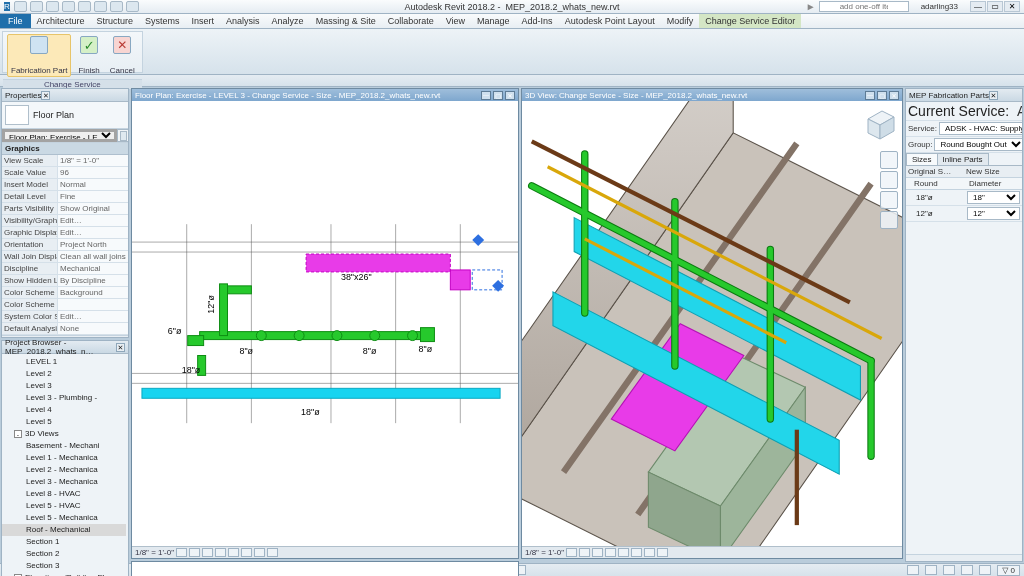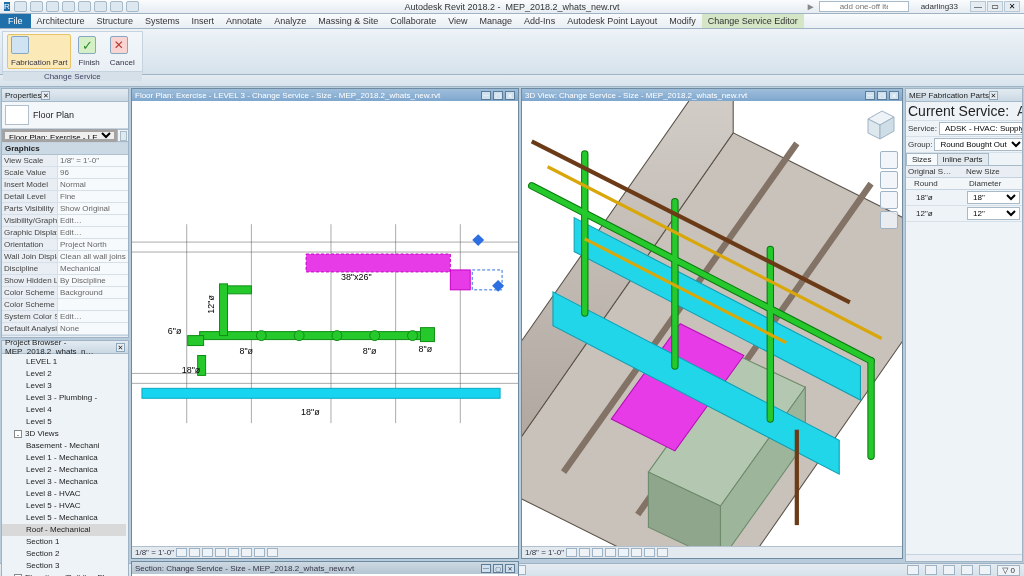--- a/index.html
+++ b/index.html
@@ -16,21 +16,21 @@
 
 .menubar{height:15px;background:linear-gradient(#f9fbfc,#e8eef3);display:flex;align-items:stretch;border-bottom:1px solid #9fb3c4}
 .menubar .file{background:#1f6fab;color:#fff;padding:0 8px;display:flex;align-items:center;font-size:9px}
 .menubar .m{padding:0 6px;display:flex;align-items:center;font-size:9px;color:#333;white-space:nowrap}
 .menubar .m.active{background:#d4e6c5}
 
 .ribbon{height:46px;background:linear-gradient(#edf3f7,#d6e2eb);border-bottom:1px solid #9fb3c4;display:flex;align-items:flex-start;padding:2px}
 .rgroup{height:42px;border:1px solid #c4d3df;background:linear-gradient(#f3f7fa,#e8eff4);margin-right:2px;display:flex;flex-direction:column}
 .rgroup .btns{flex:1;display:flex;align-items:center;padding:2px 4px;gap:4px}
 .rgroup .lbl{font-size:8px;text-align:center;color:#446;background:#d5e0e9;border-top:1px solid #c4d3df;padding:0 4px}
-.rbtn{display:flex;flex-direction:column;align-items:flex-start;gap:4px;padding:1px 3px;font-size:8px;color:#334}
+.rbtn{display:flex;flex-direction:column;align-items:center;gap:12px;padding:1px 3px;font-size:8px;color:#334}
 .rbtn.sel{background:#fce9b8;border:1px solid #e7c469;border-radius:2px}
 .ricn{width:18px;height:18px;background:#cfe3f2;border:1px solid #88a8c2;border-radius:2px}
 .ricn.check{background:#d5f0c7;position:relative}
 .ricn.check::after{content:"✓";color:#2a8a2a;position:absolute;inset:0;display:flex;align-items:center;justify-content:center;font-size:13px}
 .ricn.x{background:#f8d5d2}
 .ricn.x::after{content:"✕";color:#b83a33;position:absolute;inset:0;display:flex;align-items:center;justify-content:center;font-size:12px}
 
 .optstrip{height:12px;background:linear-gradient(#e5ecf2,#d6e2eb);border-bottom:1px solid #9fb3c4}
 
 .workspace{position:relative;height:476px;display:flex}
@@ -128,21 +128,21 @@
     </div>
   </div>
 </div>
 
 <div class="menubar">
   <div class="file">File</div>
   <div class="m">Architecture</div>
   <div class="m">Structure</div>
   <div class="m">Systems</div>
   <div class="m">Insert</div>
-  <div class="m">Annotate</div>
+  <div class="m">Analysis</div>
   <div class="m">Analyze</div>
   <div class="m">Massing &amp; Site</div>
   <div class="m">Collaborate</div>
   <div class="m">View</div>
   <div class="m">Manage</div>
   <div class="m">Add-Ins</div>
   <div class="m">Autodesk Point Layout</div>
   <div class="m">Modify</div>
   <div class="m active">Change Service Editor</div>
 </div>
@@ -499,28 +499,20 @@
             <span class="vi"></span>
             <span class="vi"></span>
             <span class="vi"></span>
             <span class="vi"></span>
         </div>
       </div>
     </div>
 
     <div class="view-row" style="flex:0.92">
       <div class="view" style="flex:0 0 388px">
-        <div class="view-title inactive">
-            <span>Section: Change Service - Size - MEP_2018.2_whats_new.rvt</span>
-          <div class="vc">
-              <span>—</span>
-              <span>▢</span>
-              <span>✕</span>
-            </div>
-          </div>
         <div class="canvas">
           <svg viewBox="0 0 388 190" width="100%" height="100%">
             <rect x="0" y="164" width="388" height="4" fill="#333"></rect>
 
             <line x1="4" y1="20" x2="384" y2="20" stroke="#6b3a17" stroke-width="5"></line>
 
             <g stroke="#0b7a10" stroke-width="9">
                 <line x1="4" y1="42" x2="384" y2="42"></line>
               </g>
             <g stroke="#26c92c" stroke-width="7">

